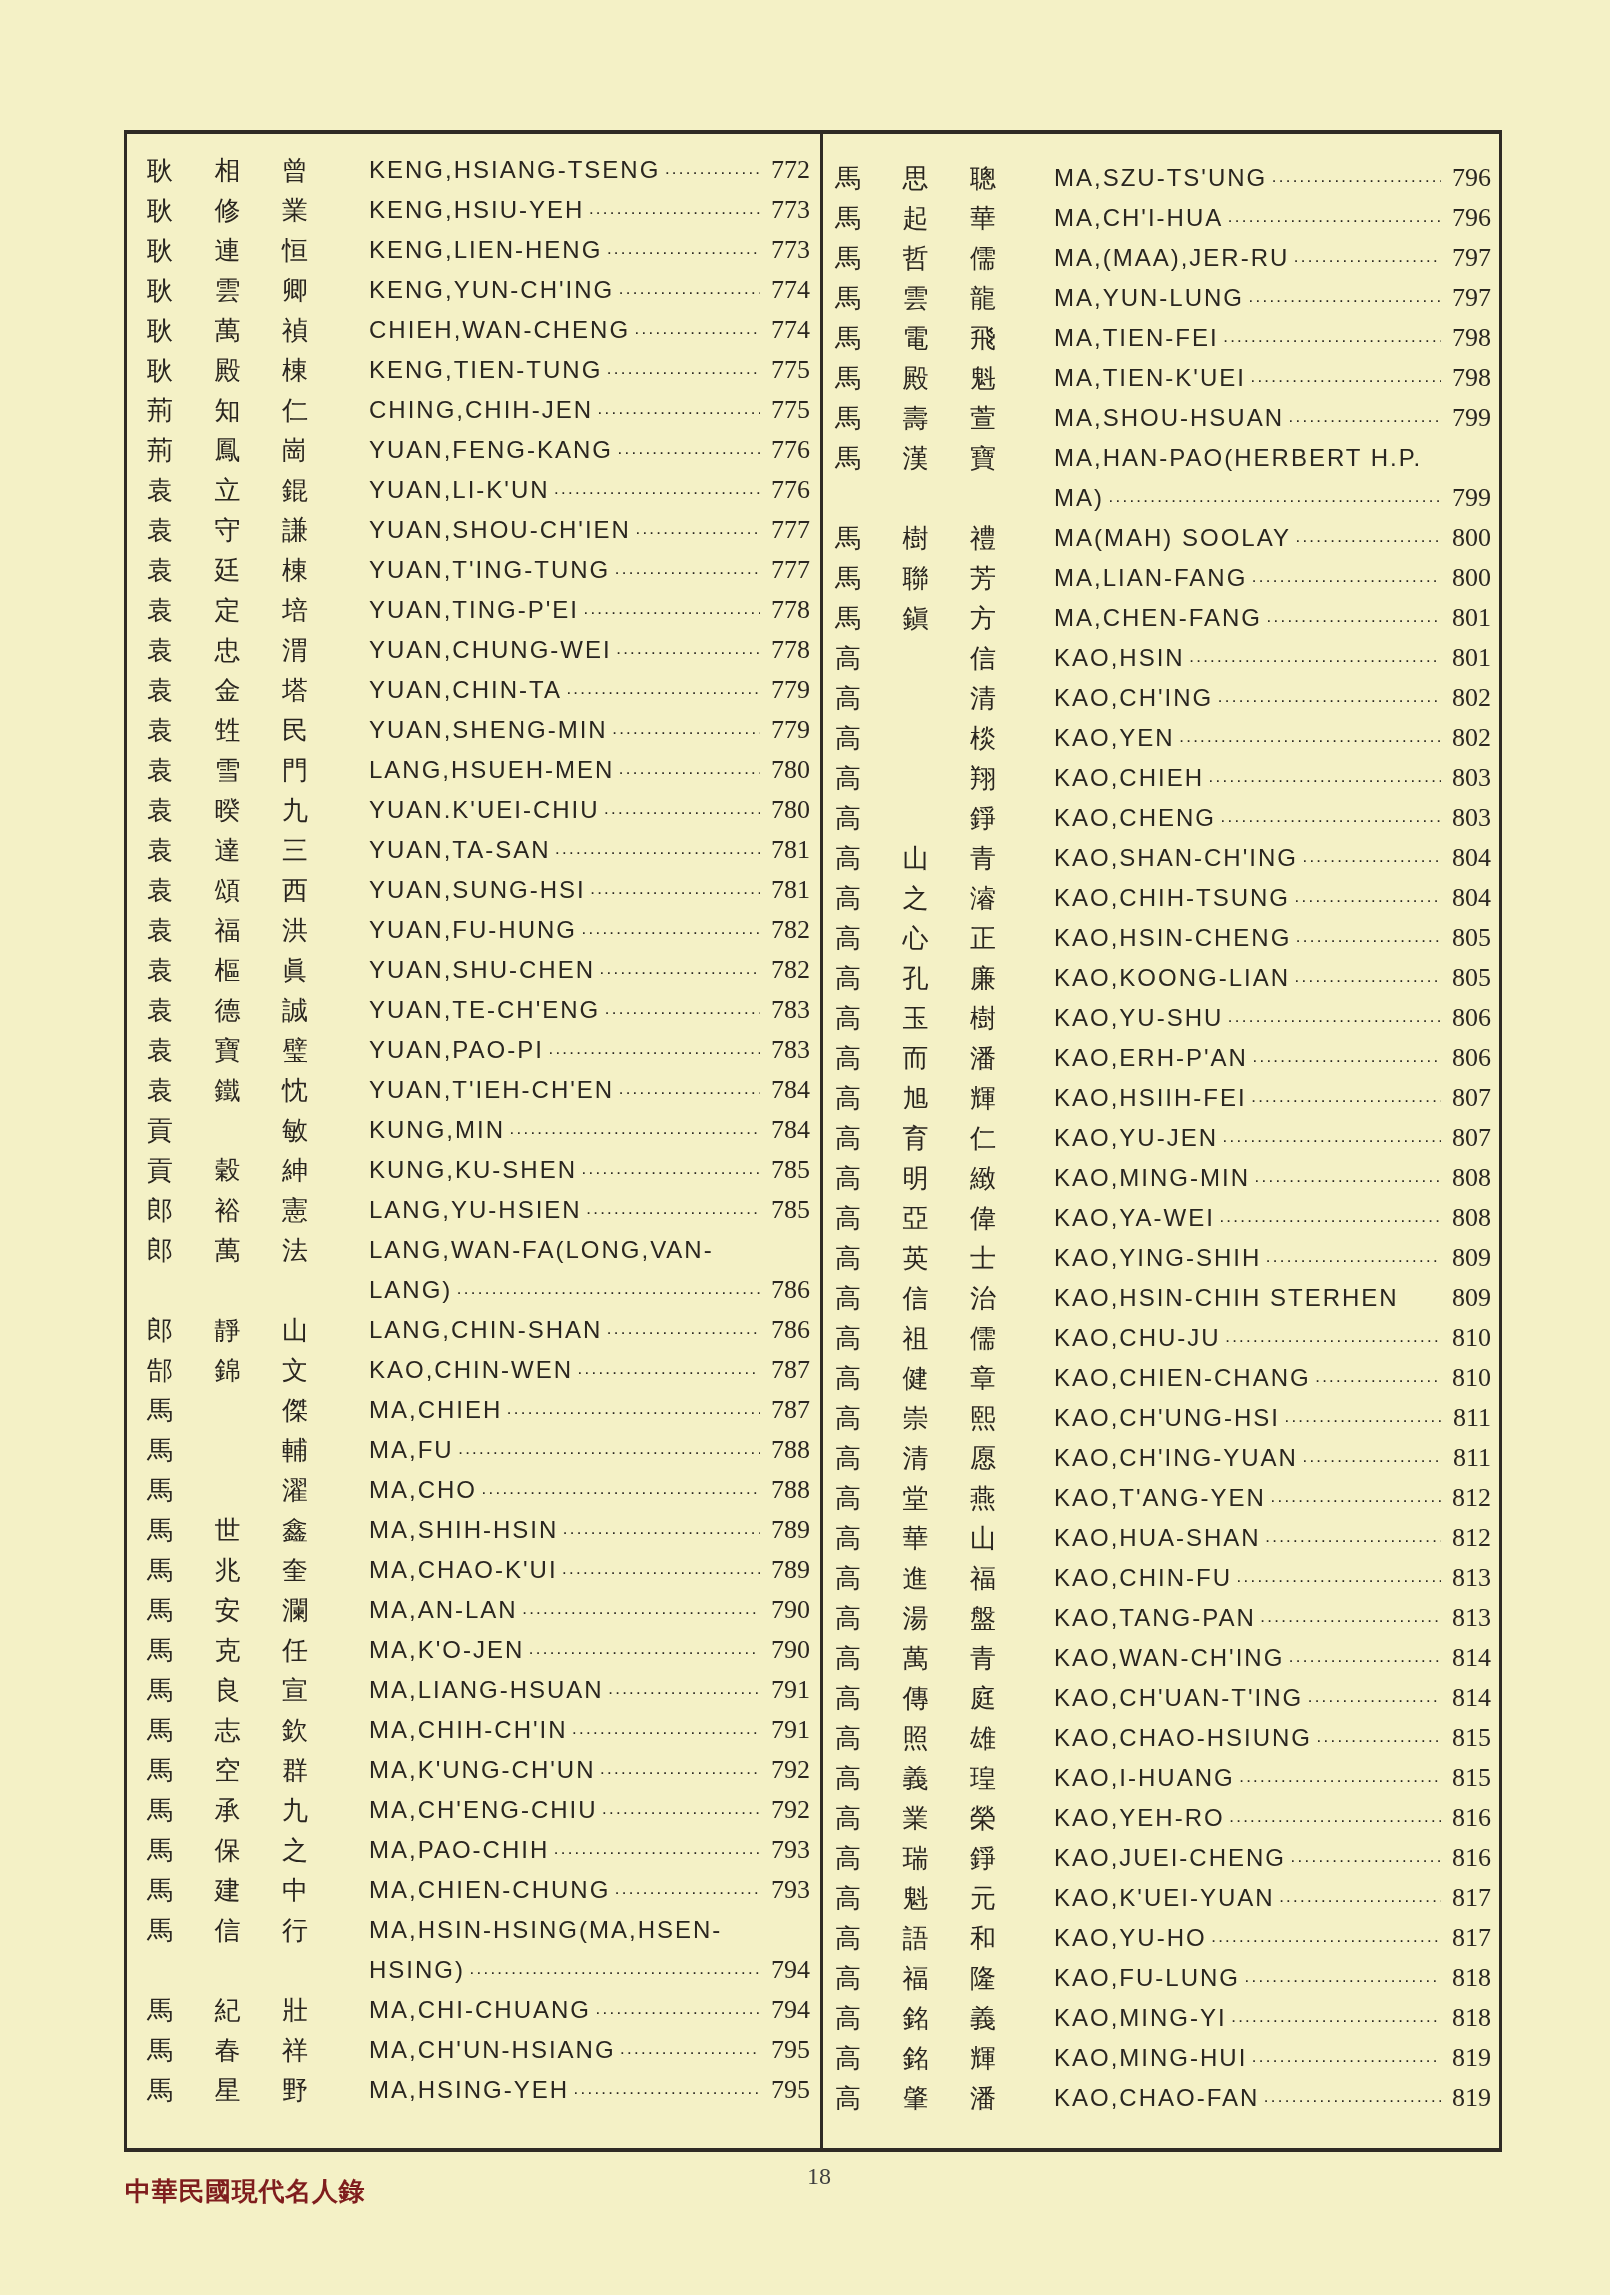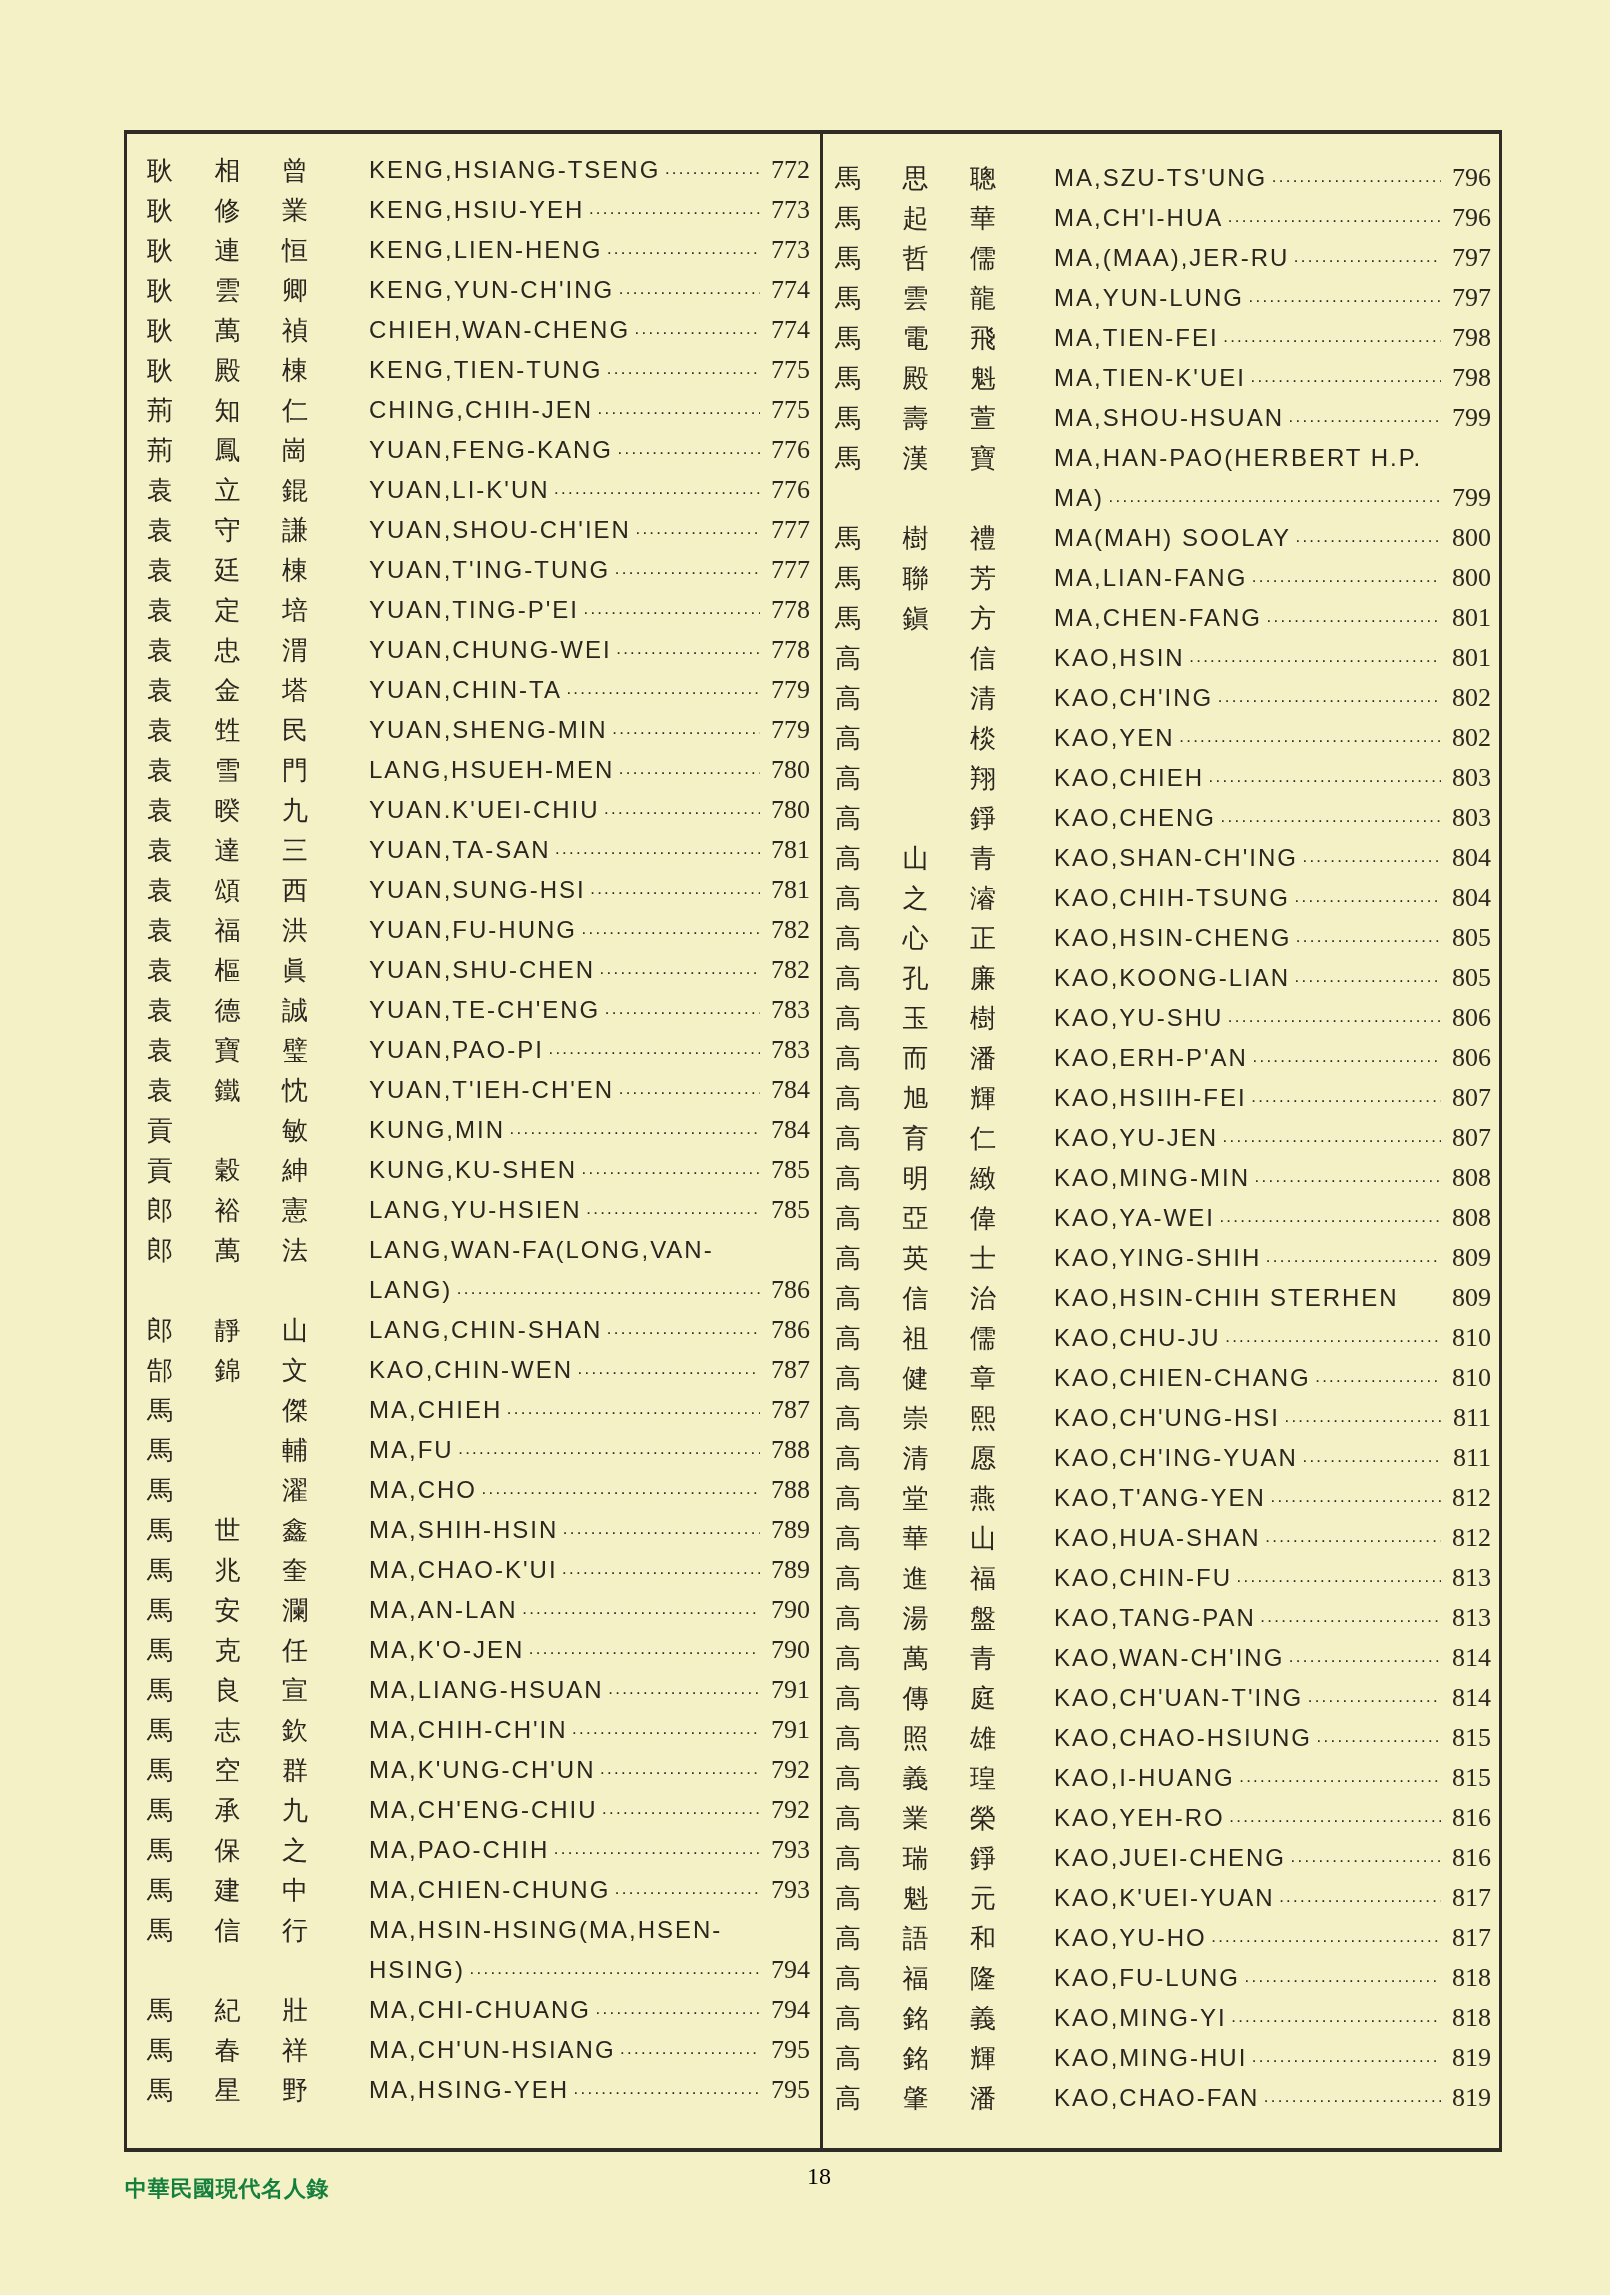--- a/index.html
+++ b/index.html
@@ -76,31 +76,31 @@
     font-size: 26px;
     letter-spacing: 0;
     width: 46px;
     text-align: right;
   }
   .rom.nodots .dots::before { content: ""; }
   .footer-title {
     position: absolute;
     left: 125px; top: 2174px;
     font-family: "DejaVu Sans", sans-serif;
-    font-size: 22px;
+    font-size: 26px;
     font-weight: bold;
-    color: #15803d;
+    color: #7f1d1d;
     letter-spacing: 0.7px;
   }
   .page-number {
     position: absolute;
     left: 807px; top: 2163px;
     font-family: "Liberation Serif", serif;
     font-size: 24px;
-    color: #000000;
+    color: #404040;
   }
 </style>
 </head>
 <body>
 
 <div class="frame"></div>
 <div class="divider"></div>
 
 <div class="col left">
     <div class="row">

